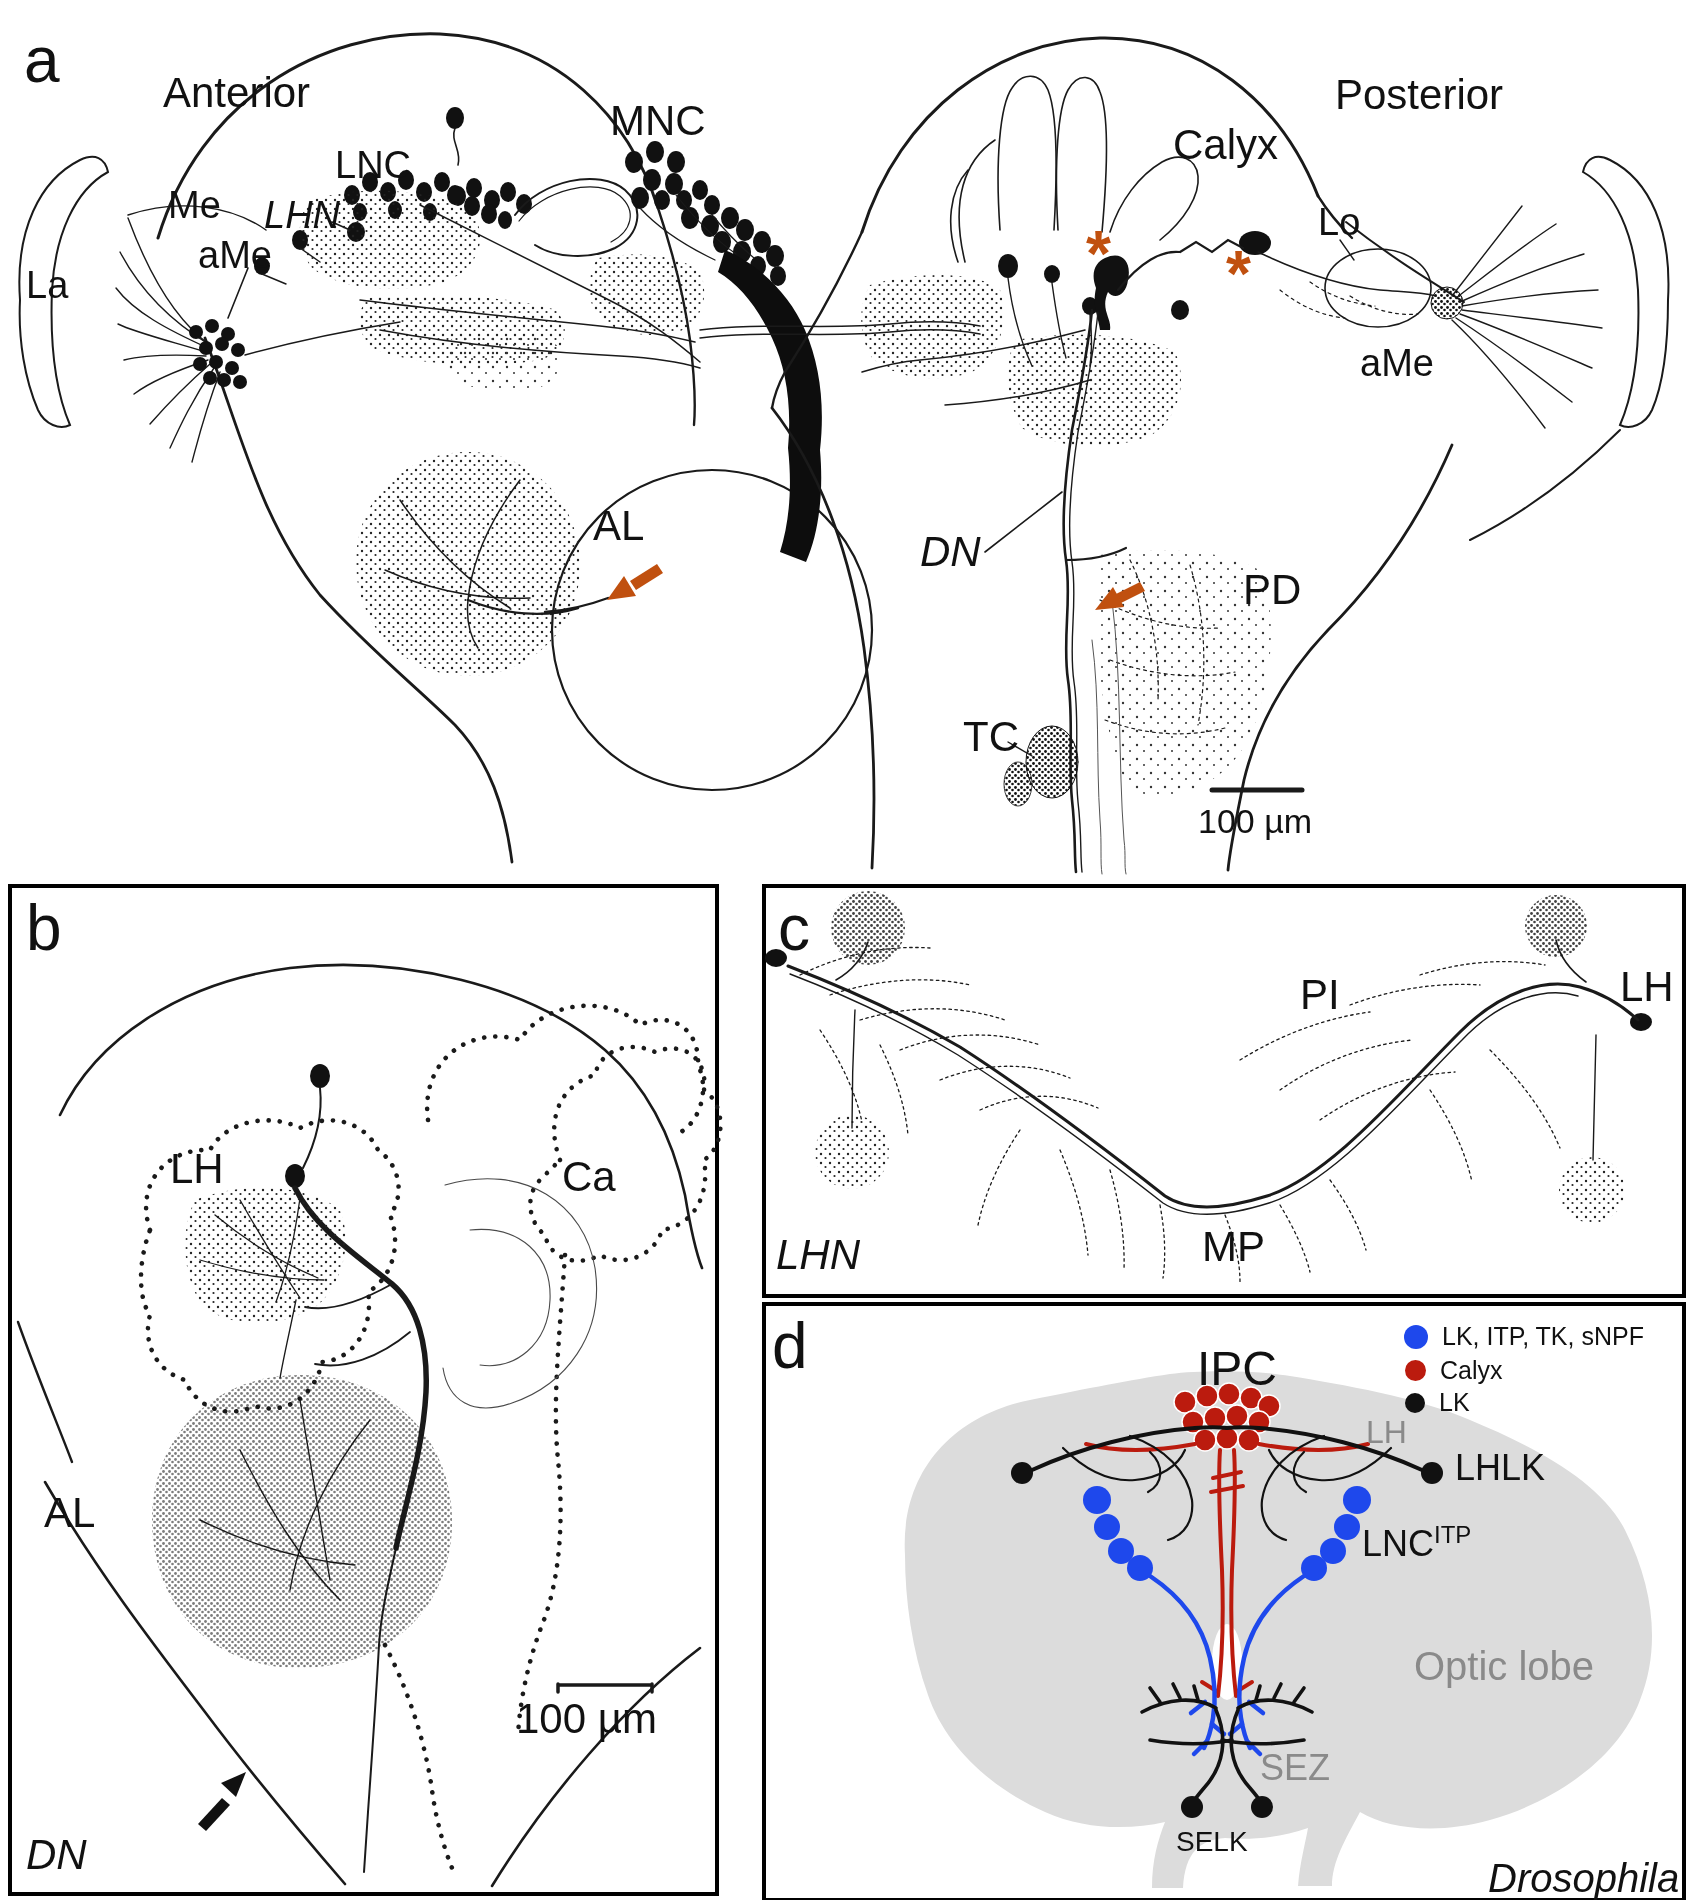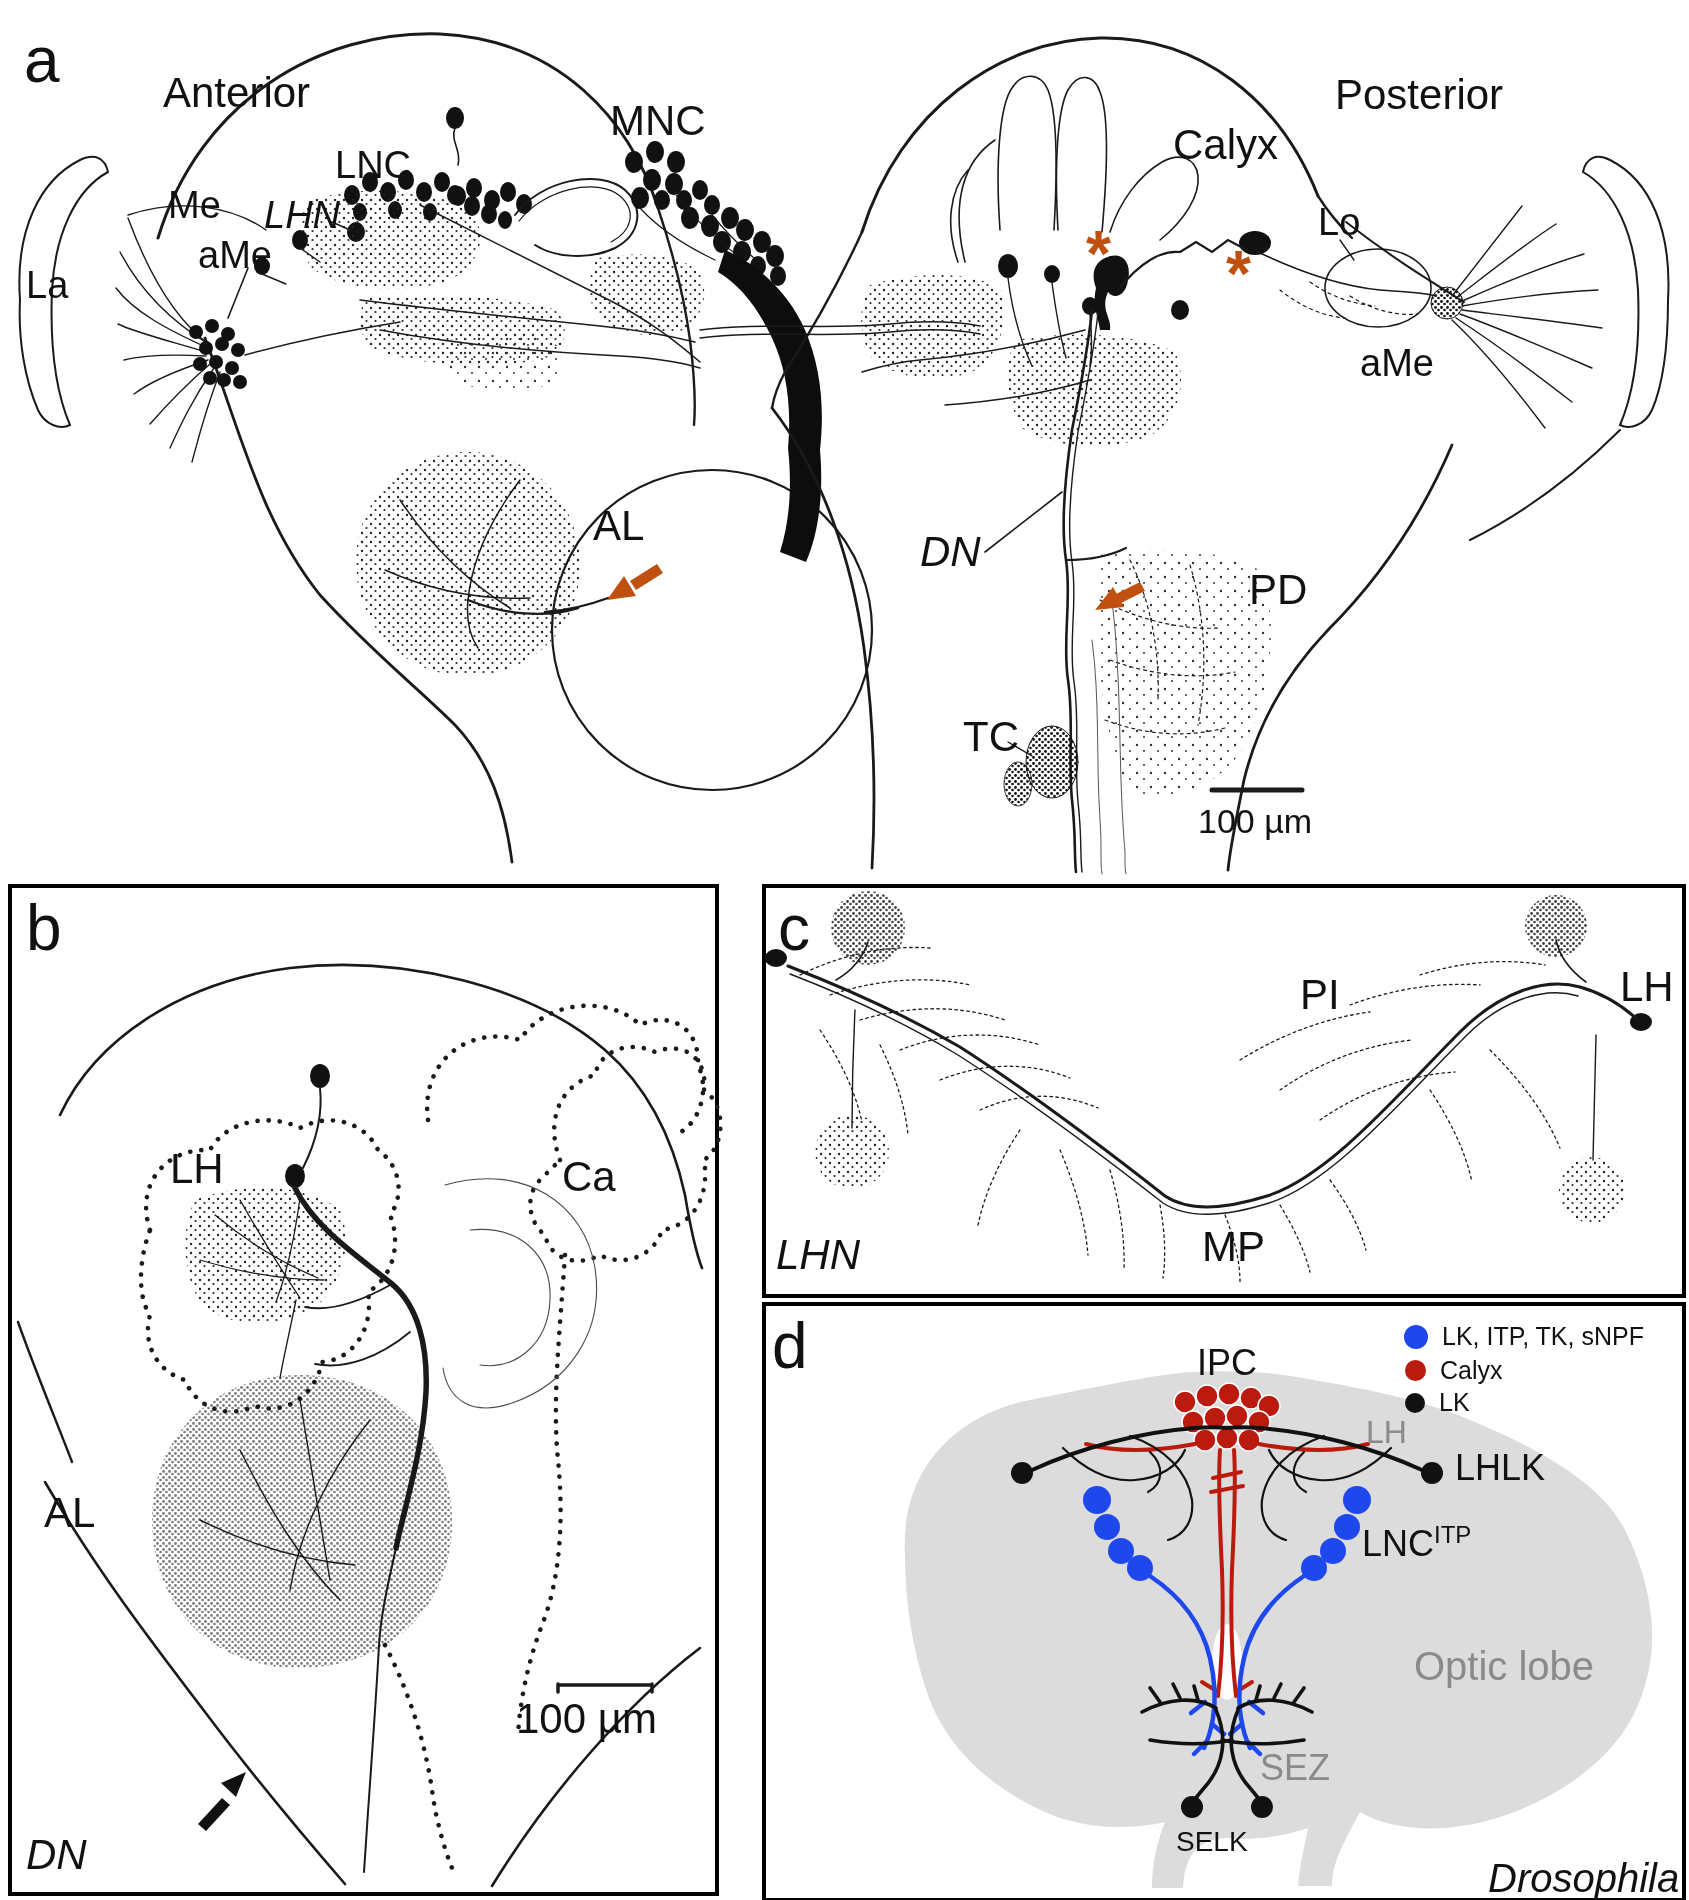--- a/index.html
+++ b/index.html
@@ -273,21 +273,21 @@
   <div class="lbl mid" style="left:335px;top:146px;">LNC</div>
   <div class="lbl mid" style="left:168px;top:186px;">Me</div>
   <div class="lbl mid it" style="left:264px;top:196px;">LHN</div>
   <div class="lbl mid" style="left:198px;top:236px;">aMe</div>
   <div class="lbl mid" style="left:26px;top:266px;">La</div>
   <div class="lbl big" style="left:593px;top:505px;">AL</div>
   <div class="lbl big" style="left:1173px;top:124px;">Calyx</div>
   <div class="lbl mid" style="left:1318px;top:203px;">Lo</div>
   <div class="lbl mid" style="left:1360px;top:344px;">aMe</div>
   <div class="lbl big it" style="left:920px;top:531px;">DN</div>
-  <div class="lbl big" style="left:1243px;top:569px;margin-left:6px;">PD</div>
+  <div class="lbl big" style="left:1243px;top:569px;">PD</div>
   <div class="lbl big" style="left:963px;top:716px;">TC</div>
   <div class="lbl ast" style="left:1086px;top:222px;">*</div>
   <div class="lbl ast" style="left:1226px;top:242px;">*</div>
   <div class="lbl sb" style="left:1198px;top:804px;">100 µm</div>
 
   <div class="box" style="left:8px;top:884px;width:703px;height:1004px;"></div>
   <svg width="1689" height="1900" viewBox="0 0 1689 1900" style="pointer-events:none;">
     <g fill="none" stroke="#1a1a1a" stroke-linecap="round">
 
       <path d="M 60,1115 C 95,1040 180,982 290,968 C 400,955 530,985 605,1050 C 645,1085 672,1135 685,1195 C 690,1225 695,1250 702,1268" stroke-width="2.6"></path>
@@ -479,21 +479,21 @@
   </div>
   <div class="legend-row" style="left:1405px;top:1356px;">
     <span class="legend-dot" style="width:21px;height:21px;background:#bb1b0e;"></span>
     <span class="leg-txt">Calyx</span>
   </div>
   <div class="legend-row" style="left:1405px;top:1388px;">
     <span class="legend-dot" style="width:20px;height:20px;background:#111;"></span>
     <span class="leg-txt">LK</span>
   </div>
 
-  <div class="lbl d-label" style="left:1197px;top:1345px;font-size:36px;">IPC</div>
+  <div class="lbl d-label" style="left:1197px;top:1345px;font-size:48px;">IPC</div>
   <div class="lbl d-label gray" style="left:1366px;top:1416px;font-size:32px;">LH</div>
   <div class="lbl d-label" style="left:1455px;top:1450px;">LHLK</div>
   <div class="lbl d-label" style="left:1362px;top:1526px;"><span>LNC</span><span class="sup">ITP</span></div>
   <div class="lbl d-label gray" style="left:1414px;top:1646px;font-size:40px;text-align:right;">Optic lobe</div>
   <div class="lbl d-label gray" style="left:1260px;top:1750px;">SEZ</div>
   <div class="lbl d-label" style="left:1176px;top:1828px;font-size:28px;">SELK</div>
   <div class="lbl d-label it" style="left:1488px;top:1858px;font-size:40px;">Drosophila</div>
 
 </div>
 

